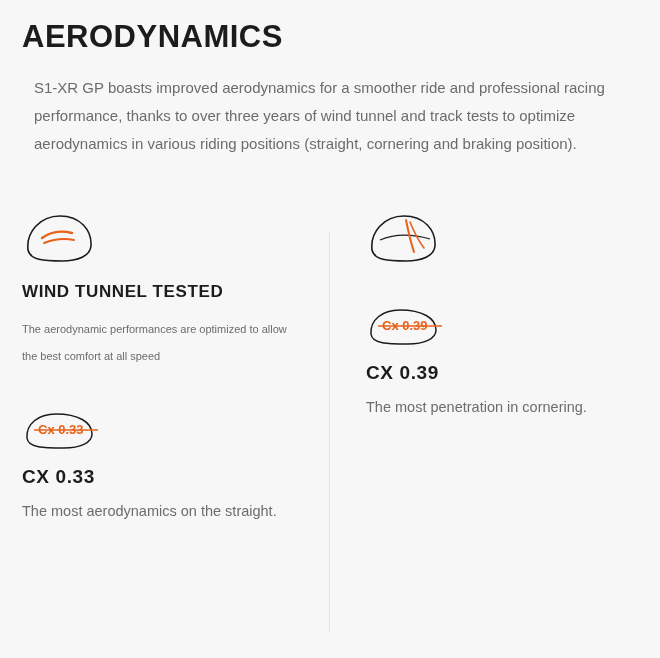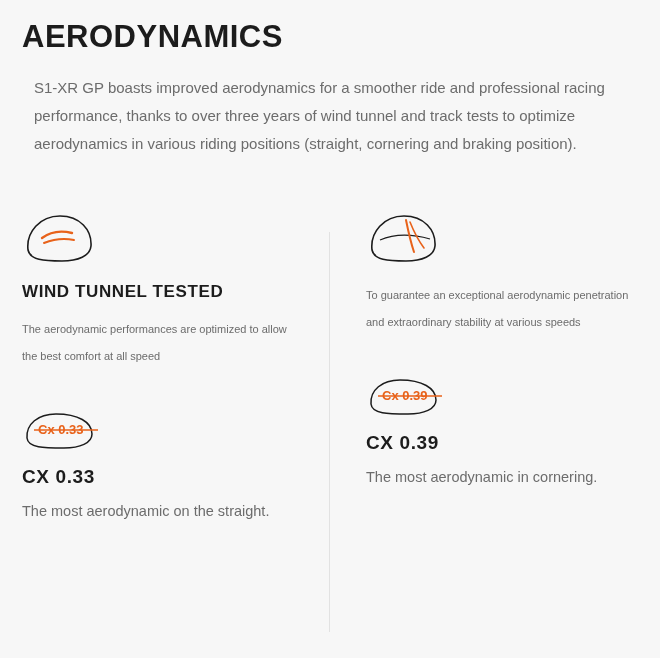--- a/index.html
+++ b/index.html
@@ -133,42 +133,41 @@
 
       <div class="cx-block">
         <div class="cx-icon-wrap">
           <svg width="88" height="42" viewBox="0 0 88 42" aria-hidden="true">
             <path d="M5 28 C4 14 16 4 34 4 C56 4 70 12 70 24 C70 33 58 38 42 38 C22 38 6 38 5 28 Z" fill="none" stroke="#1c1c1c" stroke-width="1.5"></path>
             <text x="16" y="24" font-family="'Liberation Sans', sans-serif" font-size="13" font-weight="700" fill="#e8621a">Cx 0.33</text>
             <line x1="12" y1="20" x2="76" y2="20" stroke="#e8621a" stroke-width="1.6"></line>
           </svg>
         </div>
         <h3 class="cx-title">CX 0.33</h3>
-        <p class="cx-text">The most aerodynamic on the straight.</p>
+        <p class="cx-text">The most aerodynamics on the straight.</p>
       </div>
     </div>
 
     <div class="col right">
       <div class="icon-wrap">
         <svg width="76" height="56" viewBox="0 0 76 56" aria-hidden="true">
           <path d="M6 40 C4 22 18 6 38 6 C58 6 70 20 69 36 C68 46 56 51 40 51 C22 51 8 50 6 40 Z" fill="none" stroke="#1c1c1c" stroke-width="1.6"></path>
           <path d="M14 30 C28 24 46 24 64 29" fill="none" stroke="#1c1c1c" stroke-width="1.2"></path>
           <path d="M40 10 C42 20 44 30 48 42" fill="none" stroke="#e8621a" stroke-width="2" stroke-linecap="round"></path>
           <path d="M44 12 C48 22 52 30 58 38" fill="none" stroke="#e8621a" stroke-width="1.6" stroke-linecap="round"></path>
         </svg>
       </div>
-      <p class="sub-text">To guarantee an exceptional aerodynamic penetration and extraordinary stability at various speeds</p>
 
       <div class="cx-block">
         <div class="cx-icon-wrap">
           <svg width="88" height="42" viewBox="0 0 88 42" aria-hidden="true">
             <path d="M5 28 C4 14 16 4 34 4 C56 4 70 12 70 24 C70 33 58 38 42 38 C22 38 6 38 5 28 Z" fill="none" stroke="#1c1c1c" stroke-width="1.5"></path>
             <text x="16" y="24" font-family="'Liberation Sans', sans-serif" font-size="13" font-weight="700" fill="#e8621a">Cx 0.39</text>
             <line x1="12" y1="20" x2="76" y2="20" stroke="#e8621a" stroke-width="1.6"></line>
           </svg>
         </div>
         <h3 class="cx-title">CX 0.39</h3>
-        <p class="cx-text">The most aerodynamic in cornering.</p>
+        <p class="cx-text">The most penetration in cornering.</p>
       </div>
     </div>
 
   </div>
 </div>
 
 </body></html>

